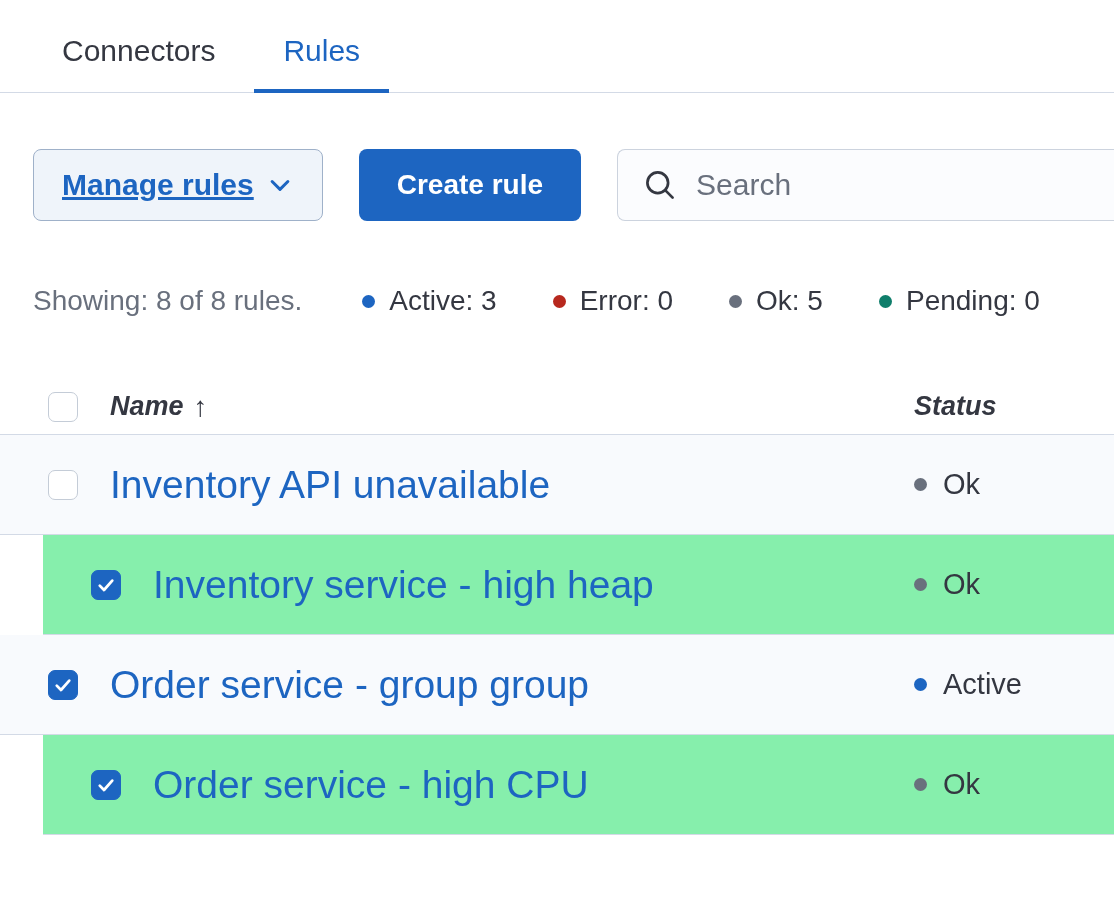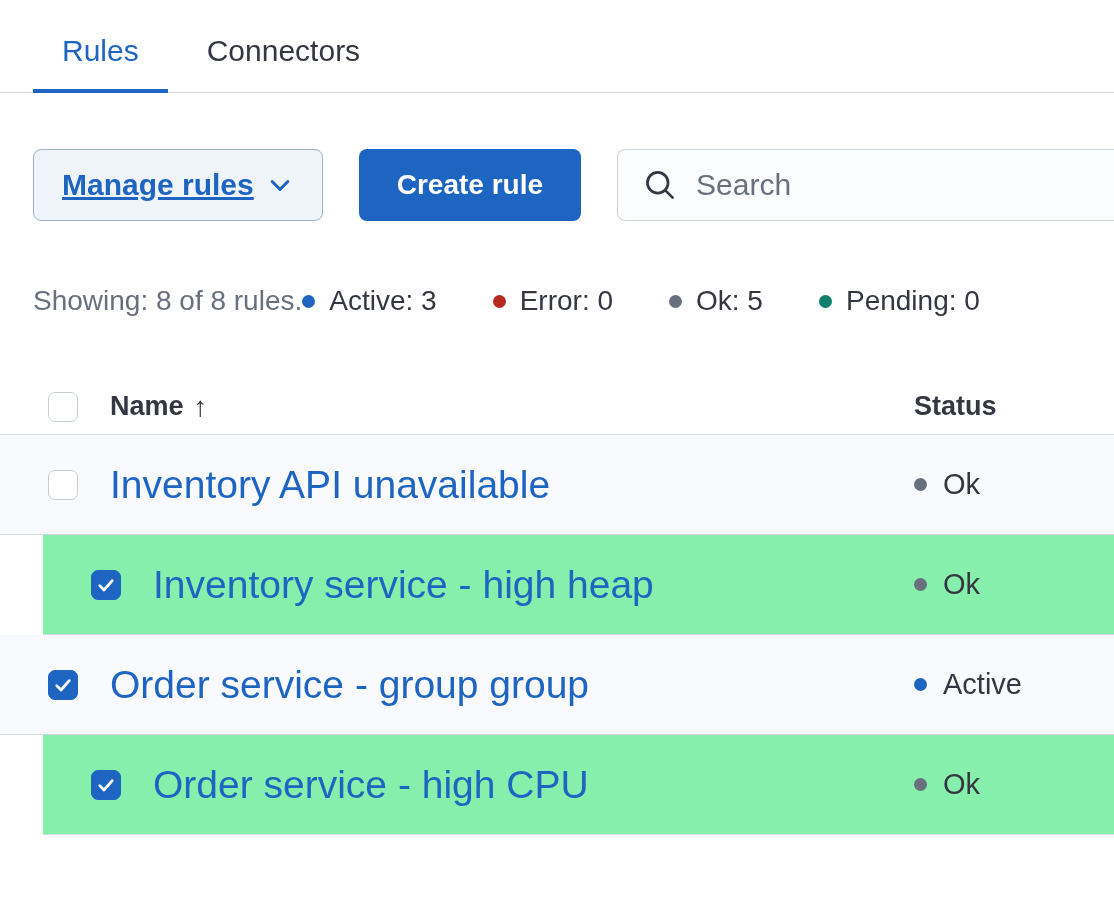--- a/index.html
+++ b/index.html
@@ -65,39 +65,39 @@
     font-family: "Liberation Sans", "DejaVu Sans", sans-serif;
   }
   .search-input::placeholder { color: #69707d; opacity: 1; }
 
   
   .summary {
     display: flex; align-items: center;
     padding-left: 33px; margin-top: 64px;
     font-size: 28px;
   }
-  .showing { color: #69707d; }
+  .showing { color: #69707d; margin-right: 60px; }
   .counters { display: flex; align-items: center; gap: 56px; }
   .counter { display: flex; align-items: center; gap: 14px; }
   .dot {
     width: 13px; height: 13px; border-radius: 50%;
     background: #69707d; display: inline-block; flex: none;
   }
   .counter-label { color: #343741; }
 
   
   .table { margin-top: 62px; }
   .thead, .trow {
     display: flex; align-items: center;
     padding-left: 48px;
   }
   .thead {
     height: 56px;
     border-bottom: 1px solid #d3dae6;
-    font-weight: 700; font-size: 27px;
+    font-weight: 700; font-size: 27px; font-style: italic;
   }
   .col-check { width: 30px; margin-right: 32px; flex: none; }
   .col-name { flex: 1; display: flex; align-items: center; gap: 10px; }
   .col-status { width: 200px; flex: none; display: flex; align-items: center; gap: 16px; }
   .sort-arrow { font-weight: 400; font-size: 28px; }
 
   .trow {
     height: 100px;
     border-bottom: 1px solid #d3dae6;
   }
@@ -118,22 +118,22 @@
 
   .rule-link {
     font-size: 39px; color: #1d65c1; text-decoration: none; cursor: pointer;
   }
   .status-label { font-size: 29px; color: #343741; }
 </style>
 </head>
 <body>
 
 <div class="tabs">
+  <div class="tab">Connectors</div>
   <div class="tab active">Rules</div>
-  <div class="tab">Connectors</div>
 </div>
 
 <div class="toolbar">
   <button class="btn-manage">
     <span>Manage rules</span>
     <span class="chev">
       <svg width="28" height="28" viewBox="0 0 16 16">
         <path d="M3.5 6l4.5 4.5L12.5 6" fill="none" stroke="currentColor" stroke-width="1.7" stroke-linecap="round" stroke-linejoin="round"></path>
       </svg>
     </span>

